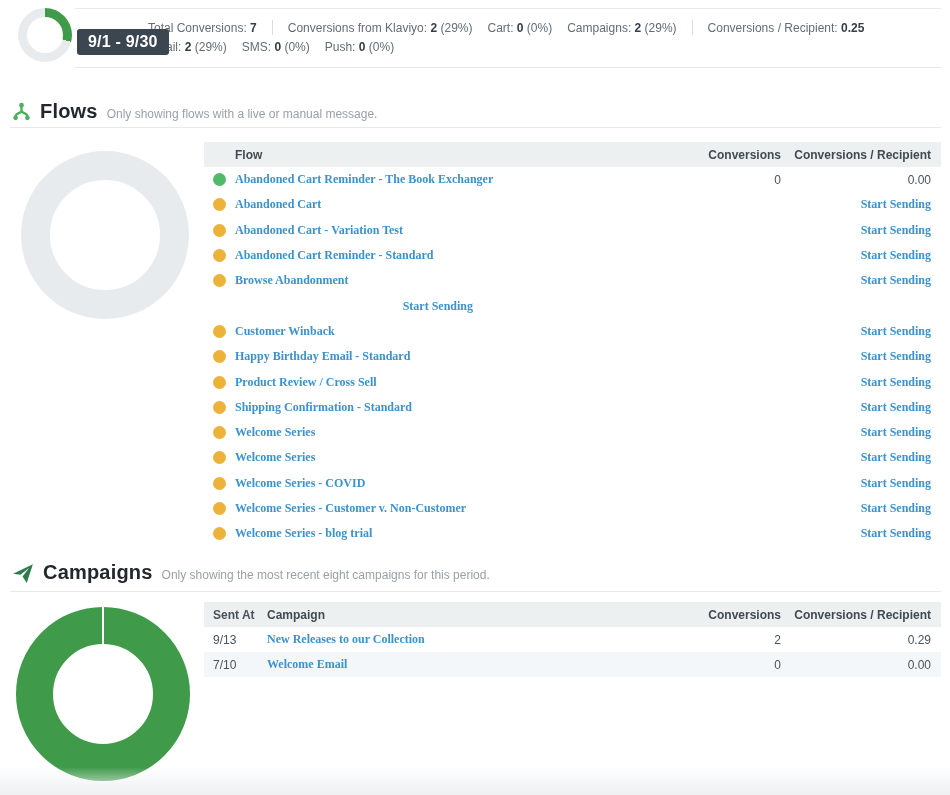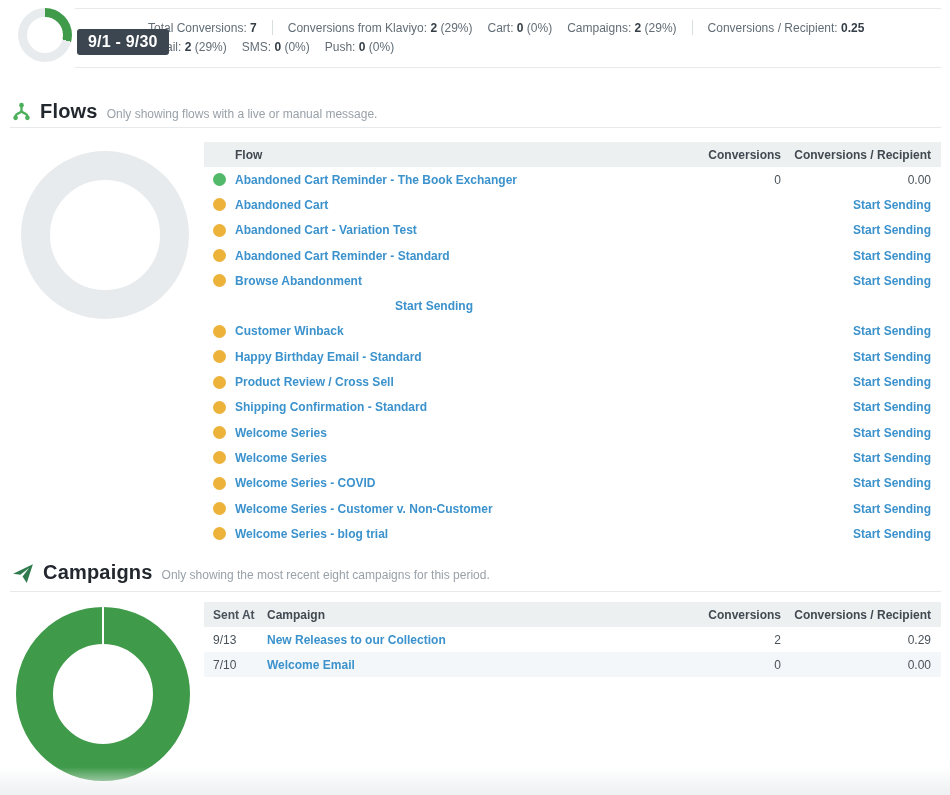--- a/index.html
+++ b/index.html
@@ -1,20 +1,20 @@
 <!DOCTYPE html>
 <html style="--green: #3f9a4a; --green-icon-flows: #4cb05a; --green-icon-campaigns: #2f7b4d; --ring-gray: #e8ebed; --link-blue: #3b92cc; --dot-live: #52b86a; --dot-manual: #ecb23a; --badge-bg: #3c4650; --thead-bg: #edf0f1; --row-alt: #f4f7f9; --border: #e7eaec; --text-dark: #343e47; --text-label: #626d76; --title: #22282e; --subtitle: #99a1a8;"><head>
 <meta charset="utf-8">
 <style>
   * { margin:0; padding:0; box-sizing:border-box; }
   html,body { width:950px; height:795px; background:#fff; overflow:hidden;
     font-family:"Liberation Sans", sans-serif; color:#49525a; }
   .page { position:relative; width:950px; height:795px; }
   a { text-decoration:none; cursor:pointer; }
-  .link { color:var(--link-blue); font-weight:700; }
+  .link { color:var(--link-blue); font-weight:700;font-family:Liberation Serif, serif; }
 
   
   .donut-small { position:absolute; left:18px; top:8px; width:54px; height:54px;
     border-radius:50%; }
   .donut-small::after { content:""; position:absolute; inset:9px; background:#fff; border-radius:50%; }
   .date-badge { position:absolute; left:77px; top:29px; background:var(--badge-bg); color:#fff;
     font-size:16px; font-weight:600; padding:4px 11px; border-radius:3px; z-index:2; letter-spacing:.2px; }
   .summary-box { position:absolute; left:75px; top:8px; width:866px; height:60px;
     border-top:1px solid var(--border); border-bottom:1px solid var(--border);
     padding:9px 0 0 73px; }

